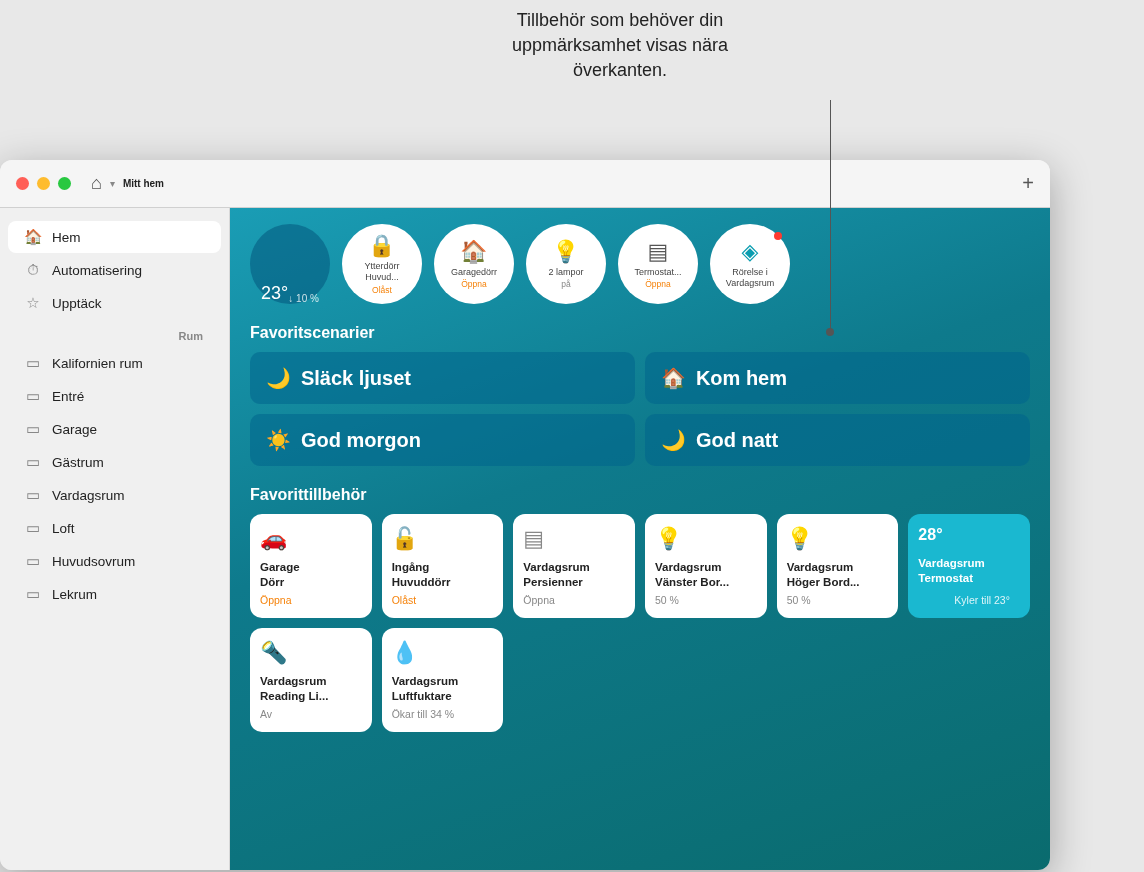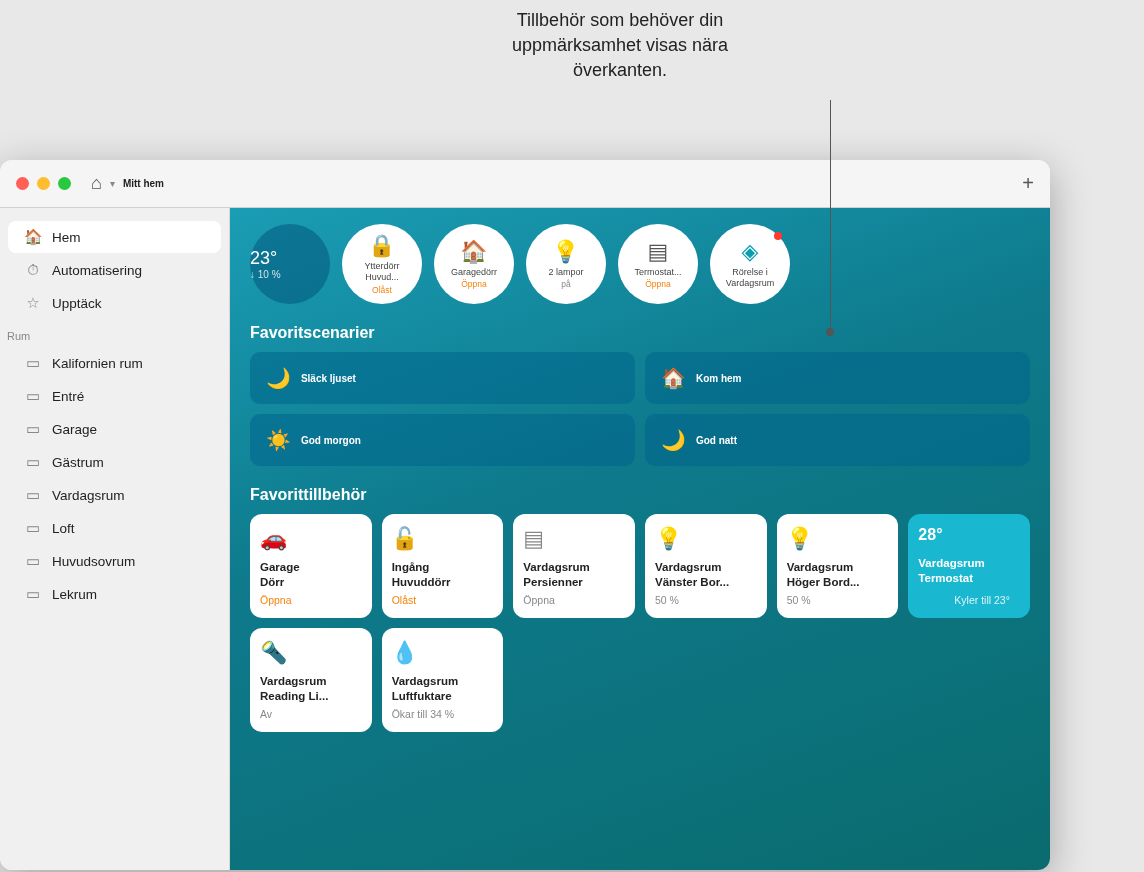--- a/index.html
+++ b/index.html
@@ -150,24 +150,25 @@
       margin: 1px 8px;
       font-size: 13.5px;
       color: #222;
     }
     .sidebar-item.active {
       background: #fff;
       font-weight: 500;
     }
     .sidebar-section-label {
       font-size: 11px;
-      font-weight: 400;
+      font-weight: 700;
       color: #888;
-      padding: 10px 7px 4px;
+      padding: 10px 26px 4px;
       text-transform: none;
+      text-align: right;
     }
     .sidebar-icon {
       font-size: 15px;
       width: 18px;
       text-align: center;
     }
     .icon-orange { color: #f5820a; }
     .icon-gray { color: #888; }
 
     
@@ -184,22 +185,22 @@
       align-items: center;
       gap: 12px;
       margin-bottom: 20px;
     }
     .weather-widget {
       width: 80px;
       height: 80px;
       border-radius: 50%;
       background: rgba(0,80,120,0.5);
       display: flex;
-      flex-direction: column;
-      align-items: flex-start;
+      flex-direction: row;
+      align-items: flex-end;
       justify-content: center;
       color: white;
       flex-shrink: 0;
     }
     .weather-temp {
       font-size: 18px;
       font-weight: 500;
     }
     .weather-humidity {
       font-size: 10px;
@@ -270,21 +271,21 @@
       display: flex;
       align-items: center;
       gap: 10px;
       cursor: pointer;
     }
     .scenario-icon {
       font-size: 20px;
       color: white;
     }
     .scenario-label {
-      font-size: 10px;
+      font-size: 20px;
       font-weight: 600;
       color: white;
     }
 
     
     .accessories-grid {
       display: grid;
       grid-template-columns: repeat(6, 1fr);
       gap: 10px;
     }

